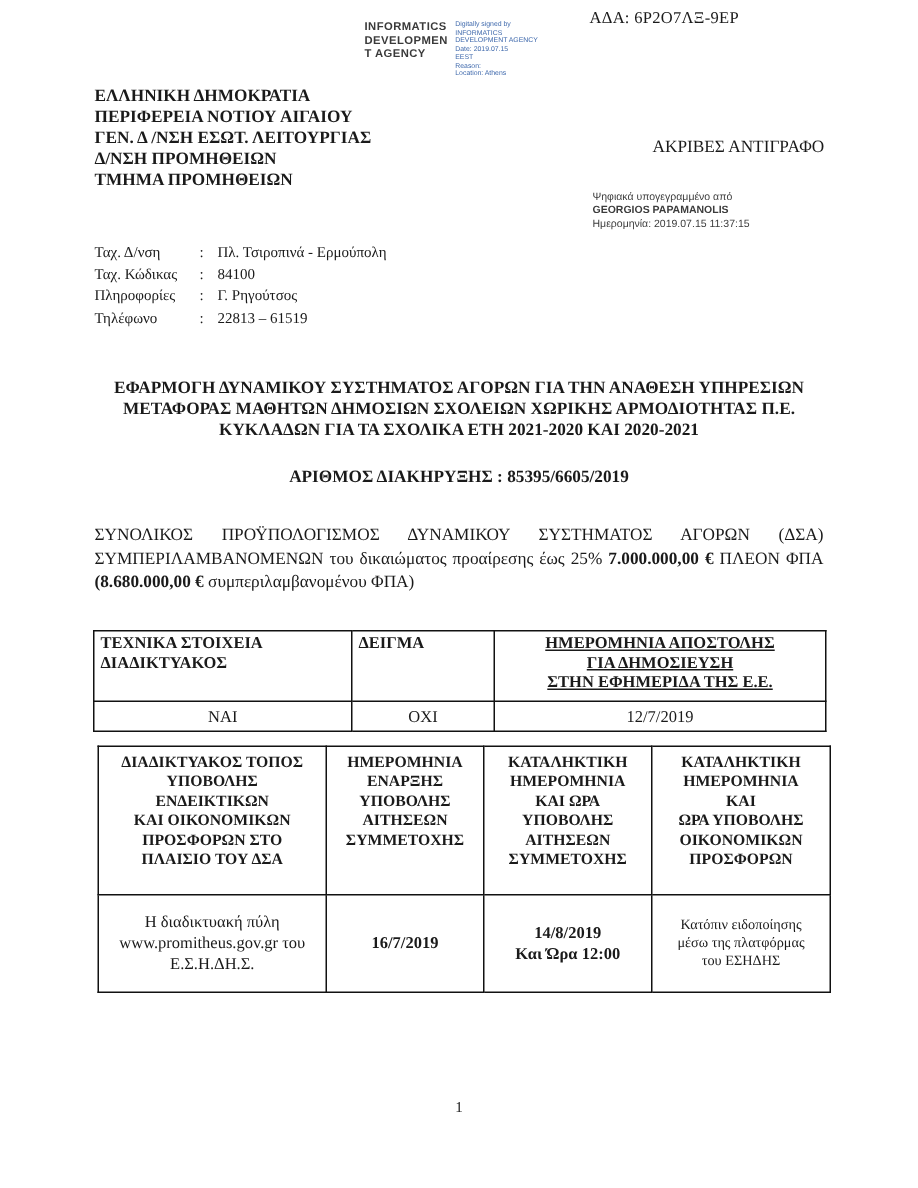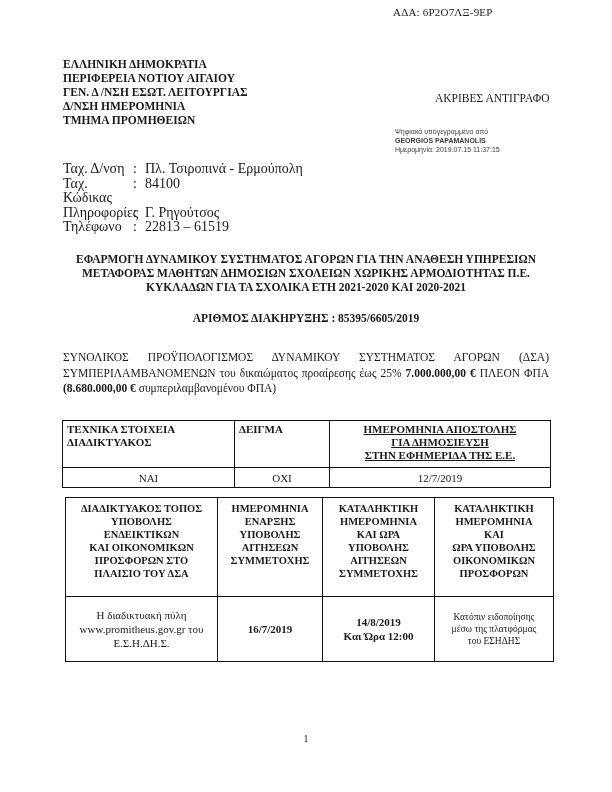--- a/index.html
+++ b/index.html
@@ -38,21 +38,21 @@
 
   .copy-label { position: absolute; top: 92px; left: 395px; font-size: 11.5px; margin-left: 40px; }
 
   .sig {
     position: absolute; top: 127px; left: 395px;
     font-family: "Liberation Sans", sans-serif;
     font-size: 7px; line-height: 9px; color: #3c3c3c;
   }
   .sig-name { font-weight: bold; }
 
-  .contact { position: absolute; top: 162px; left: 63px; font-size: 14px; line-height: 14.5px; }
+  .contact { position: absolute; top: 162px; left: 63px; font-size: 10px; line-height: 14.5px; }
   .contact-row { display: flex; }
   .cl { width: 70px; }
   .cs { width: 12px; }
 
   .title {
     position: absolute; top: 252px; left: 64px; width: 484px;
     text-align: center; font-weight: bold; font-size: 11.5px; line-height: 14px;
   }
   .decl {
     position: absolute; top: 312px; left: 64px; width: 484px;
@@ -89,26 +89,38 @@
 
   .pageno { position: absolute; top: 733px; left: 0; width: 612px; text-align: center; font-size: 10px; }
 </style>
 </head>
 <body>
 
 <div class="page">
 
   <div class="ada">ΑΔΑ: 6Ρ2Ο7ΛΞ-9ΕΡ</div>
 
+  <div class="stamp">
+    <div class="stamp-agency pre">INFORMATICS
+DEVELOPMEN
+T AGENCY</div>
+    <div class="stamp-details pre">Digitally signed by
+INFORMATICS
+DEVELOPMENT AGENCY
+Date: 2019.07.15
+EEST
+Reason:
+Location: Athens</div>
+  </div>
 
   <div class="org">
     <div>ΕΛΛΗΝΙΚΗ ΔΗΜΟΚΡΑΤΙΑ</div>
     <div>ΠΕΡΙΦΕΡΕΙΑ ΝΟΤΙΟΥ ΑΙΓΑΙΟΥ</div>
     <div>ΓΕΝ. Δ /ΝΣΗ ΕΣΩΤ. ΛΕΙΤΟΥΡΓΙΑΣ</div>
-    <div>Δ/ΝΣΗ ΗΜΕΡΟΜΗΝΙΑ</div>
+    <div>Δ/ΝΣΗ ΠΡΟΜΗΘΕΙΩΝ</div>
     <div>ΤΜΗΜΑ ΠΡΟΜΗΘΕΙΩΝ</div>
   </div>
 
   <div class="copy-label">ΑΚΡΙΒΕΣ ΑΝΤΙΓΡΑΦΟ</div>
 
   <div class="sig">
     <div>Ψηφιακά υπογεγραμμένο από</div>
     <div class="sig-name">GEORGIOS PAPAMANOLIS</div>
     <div>Ημερομηνία: 2019.07.15 11:37:15</div>
   </div>

